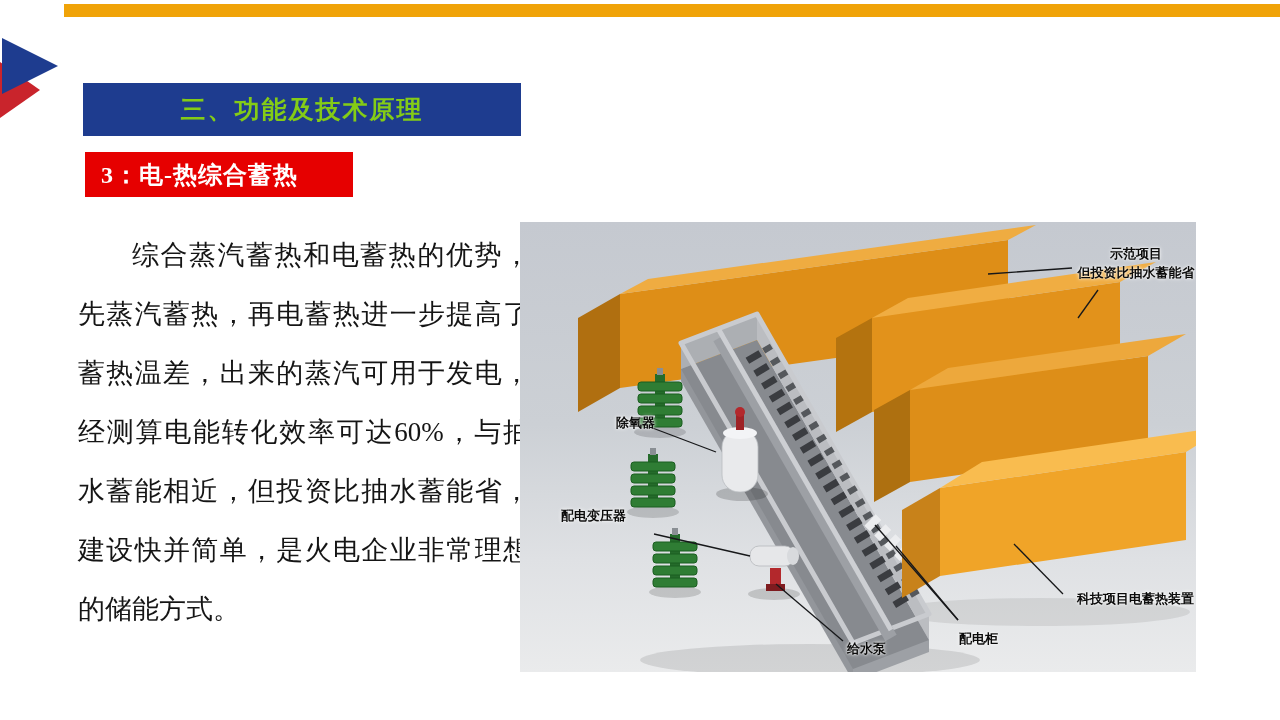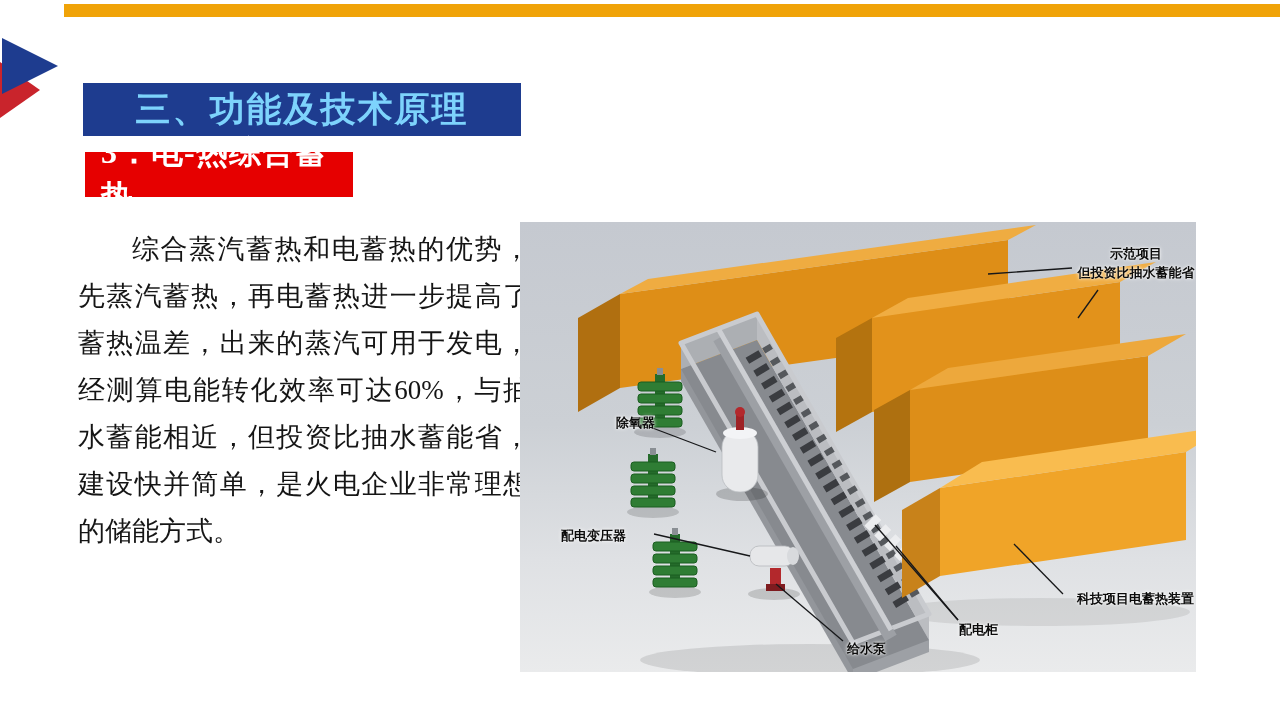--- a/index.html
+++ b/index.html
@@ -16,55 +16,55 @@
   }
   .arrow-decoration{
     position:absolute;left:0;top:36px;width:64px;height:84px;
   }
   .section-title-bar{
     position:absolute;left:83px;top:83px;width:438px;height:53px;
     background:#1E3C8F;
     display:flex;align-items:center;justify-content:center;
   }
   .section-title{
-    color:#7dd3fc;font-size:35px;letter-spacing:2px;
+    color:#84cc16;font-size:25px;letter-spacing:2px;
     font-family:Liberation Sans, sans-serif;font-weight:600;
   }
   .subtitle-badge{
     position:absolute;left:85px;top:152px;width:268px;height:45px;
     background:#E60000;
     display:flex;align-items:center;padding-left:16px;box-sizing:border-box;
   }
   .subtitle-badge-text{
-    color:#ffffff;font-size:32px;font-weight:700;letter-spacing:1px;
+    color:#ffffff;font-size:24px;font-weight:700;letter-spacing:1px;
     font-family:"Liberation Serif", serif;
   }
   .body-paragraph{
     position:absolute;left:78px;top:226px;width:452px;
-    font-size:27px;line-height:47px;color:#151515;
+    font-size:27px;line-height:59px;color:#151515;
     text-align:justify;text-indent:2em;
     font-family:"Liberation Serif", serif;
   }
   .diagram{
     position:absolute;left:520px;top:222px;width:676px;height:450px;
     background:linear-gradient(180deg,#c5c9d0 0%,#ccd0d5 45%,#dfe1e4 75%,#eaebec 100%);
     overflow:hidden;
   }
   .diagram svg{position:absolute;left:0;top:0;}
   .d-label{
     position:absolute;
     font-size:13px;font-weight:700;color:#0b0b0b;
     white-space:nowrap;line-height:19px;
     text-shadow:0 0 2px #fff,0 0 4px rgba(255,255,255,.85);
   }
   .lbl-demo{left:548px;top:22px;width:136px;text-align:center;white-space:normal;}
   .lbl-deaerator{left:63px;top:191px;margin-left:33px;}
-  .lbl-transformer{left:41px;top:304px;text-align:right;}
+  .lbl-transformer{left:41px;top:284px;text-align:right;}
   .lbl-pump{left:321px;top:417px;margin-left:6px;}
-  .lbl-cabinet{left:439px;top:398px;}
+  .lbl-cabinet{left:439px;top:407px;}
   .lbl-tech{left:541px;top:367px;margin-left:16px;}
 </style>
 </head>
 <body>
 
 <div class="slide">
 
   <div class="top-accent-bar"></div>
 
   <div class="arrow-decoration">

